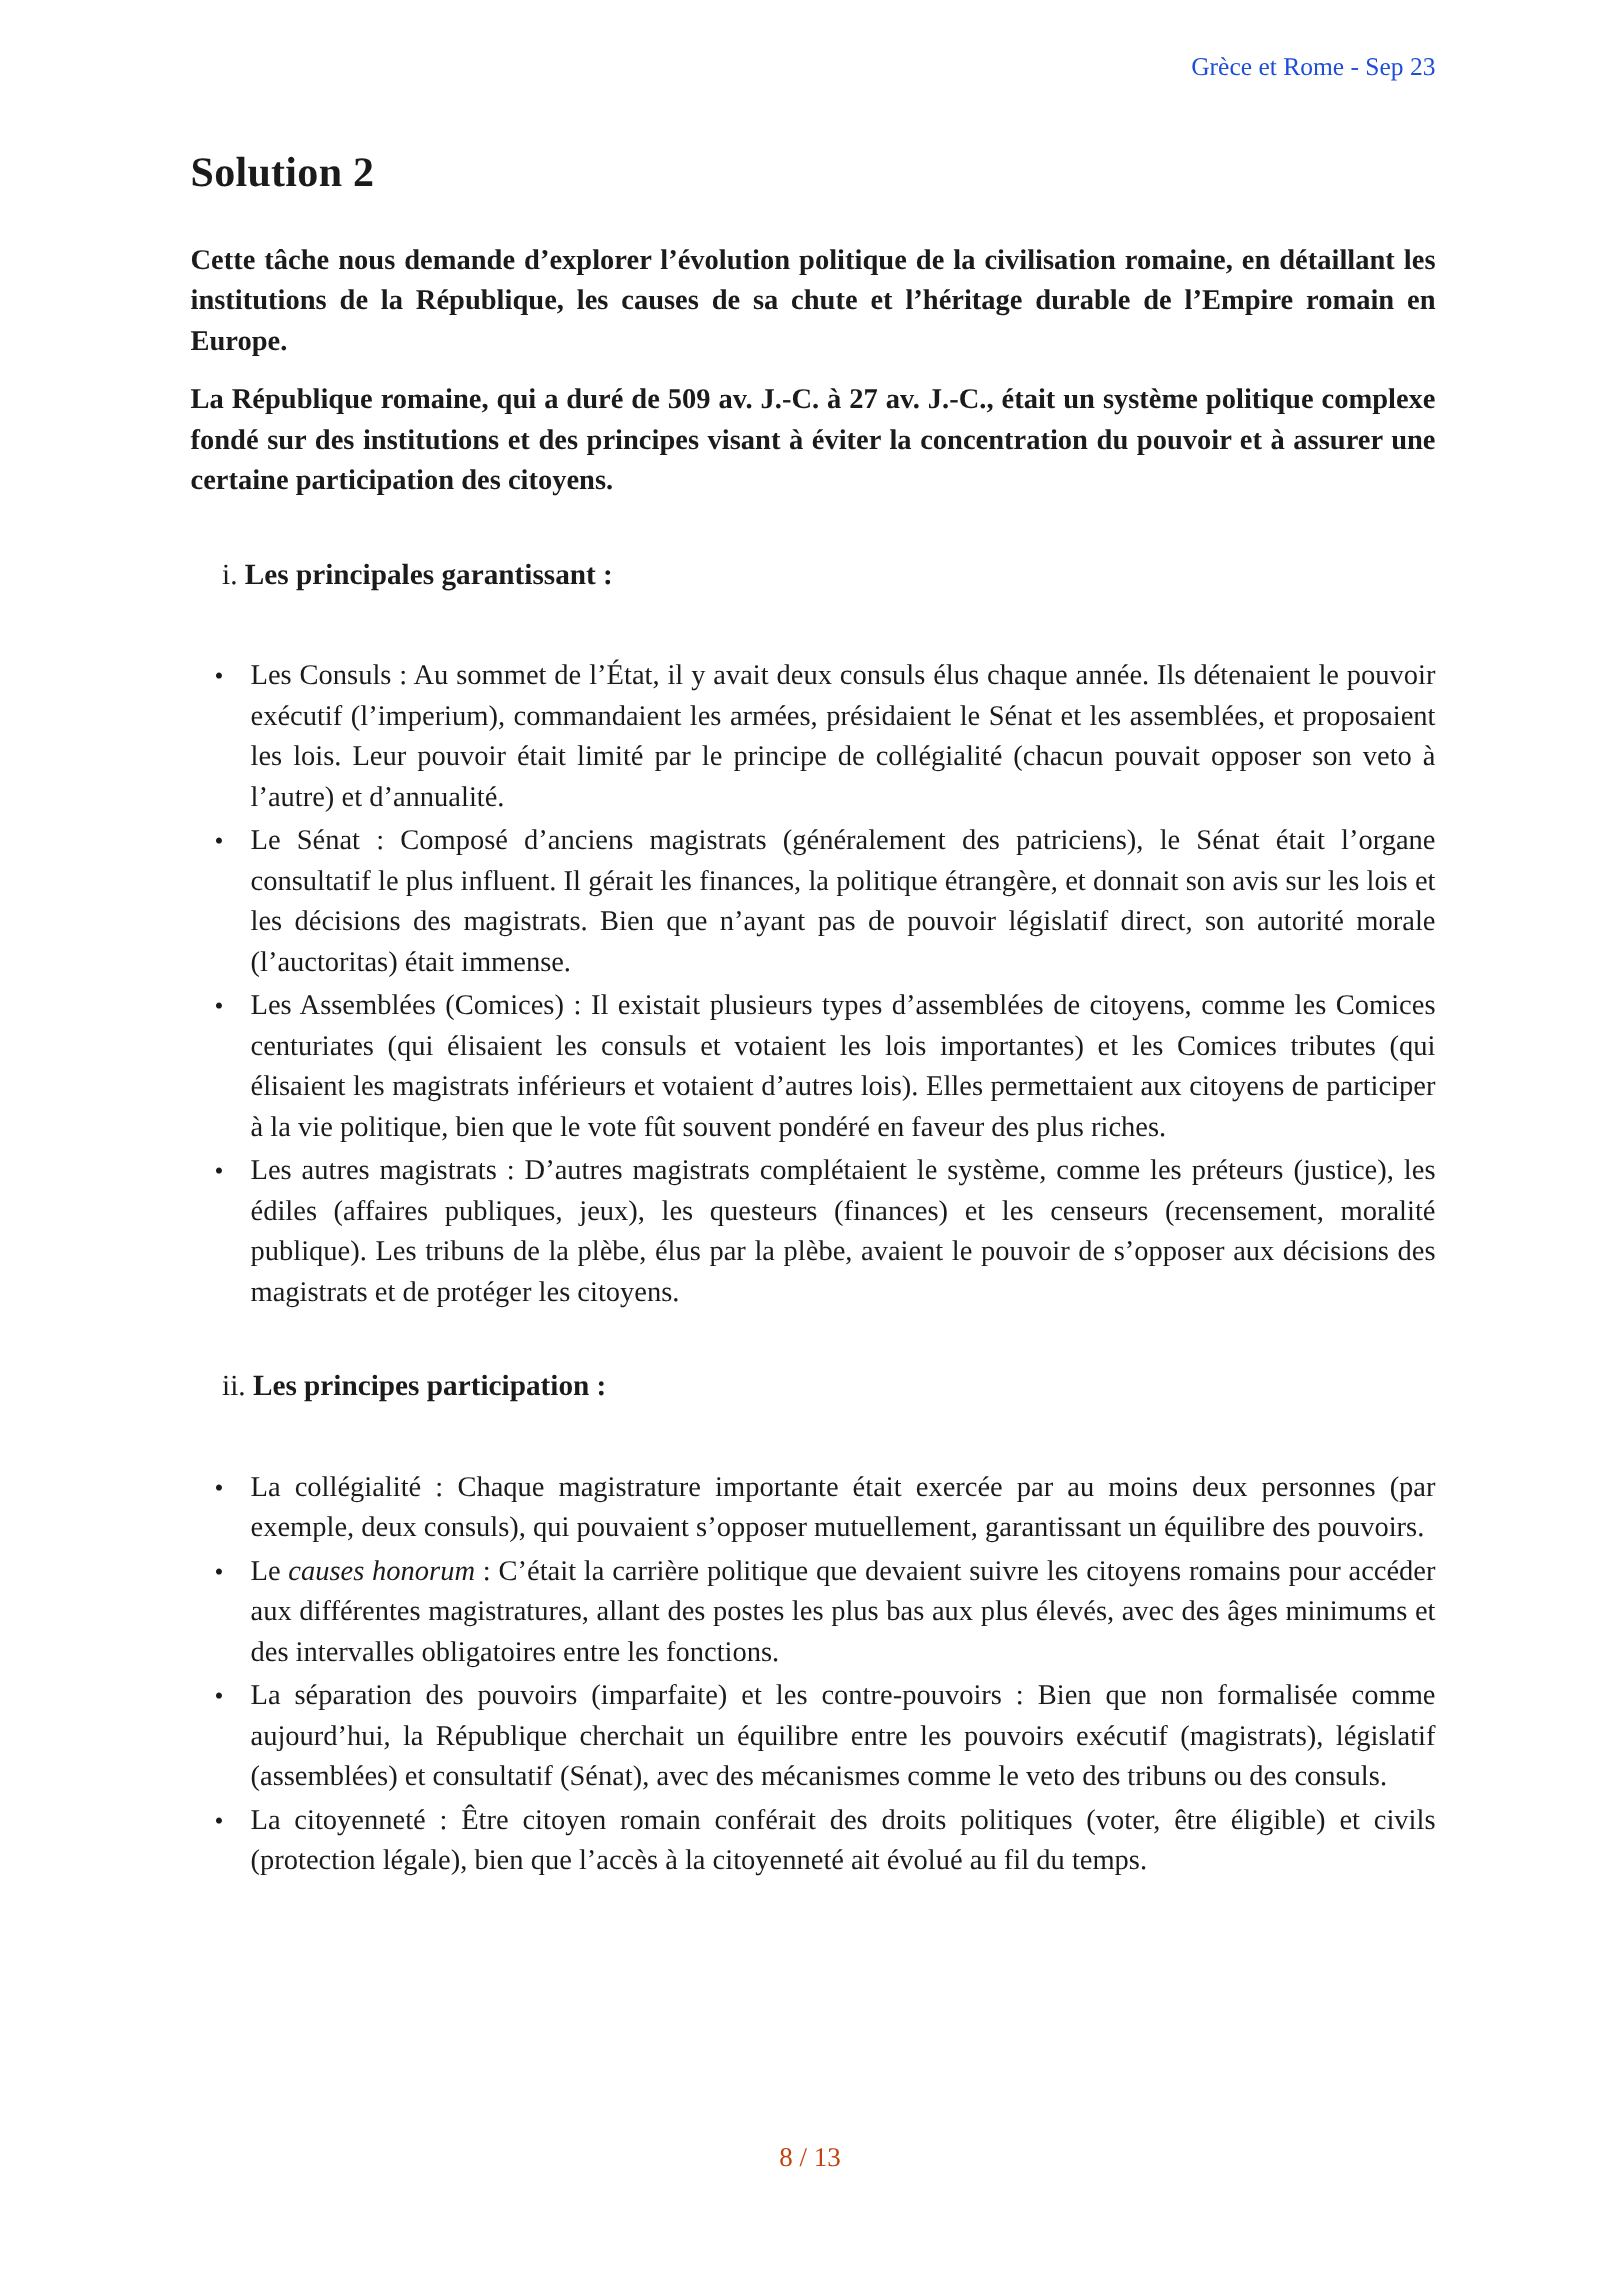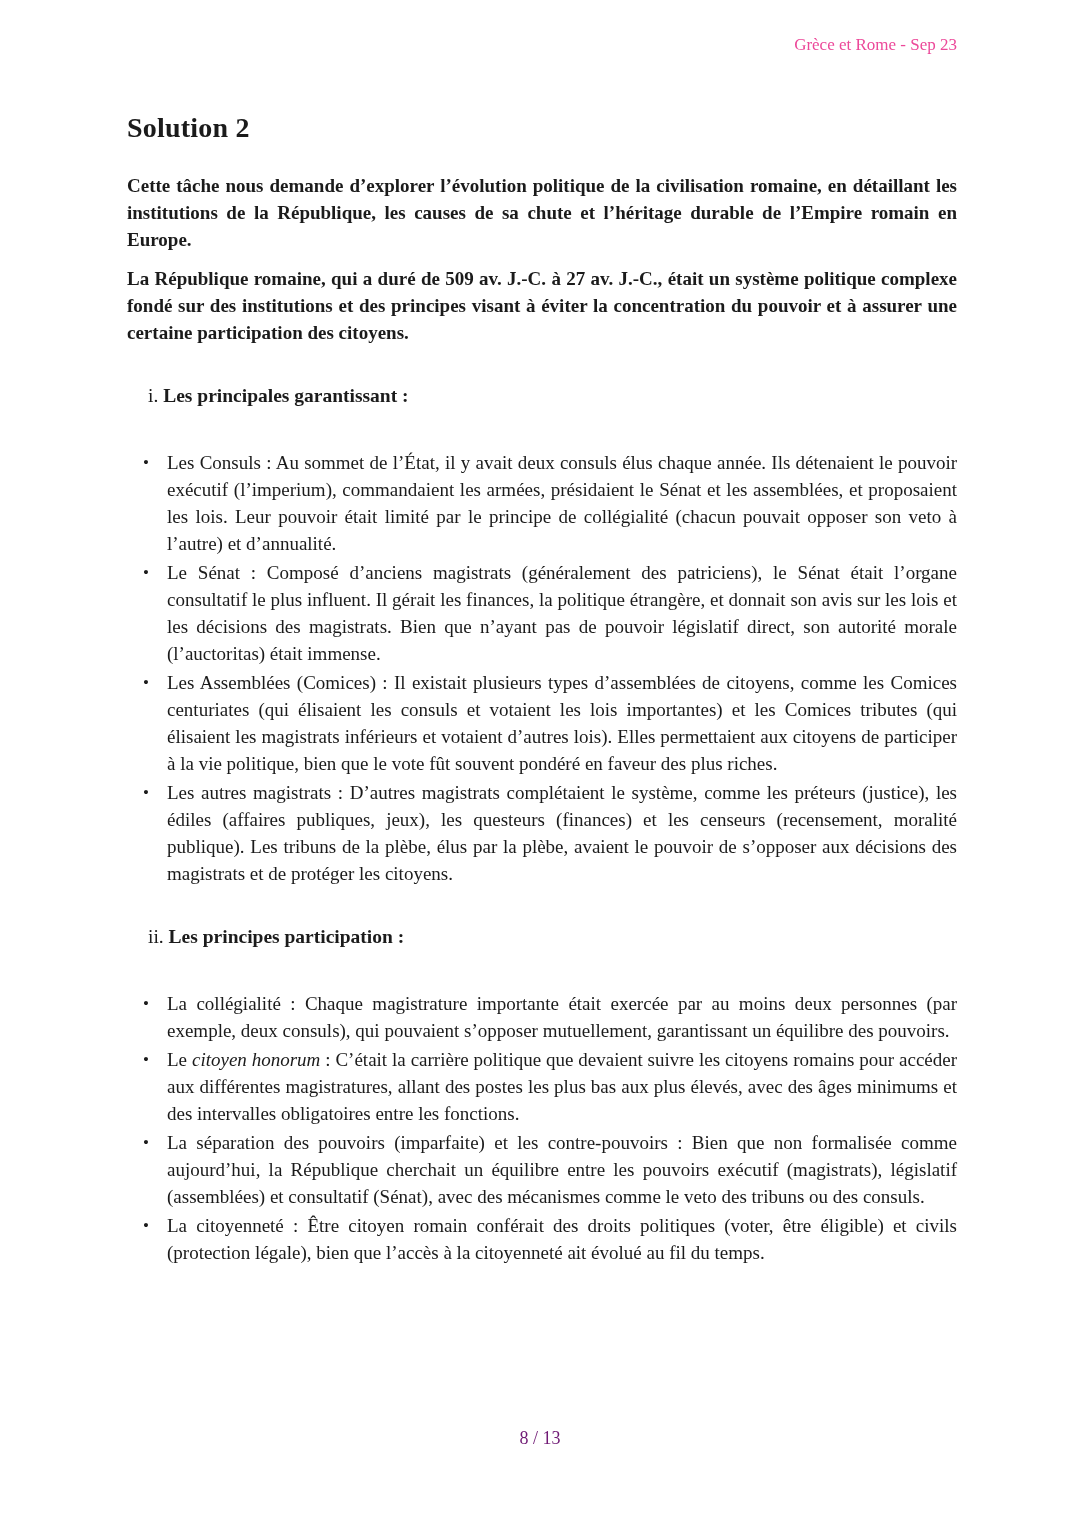--- a/index.html
+++ b/index.html
@@ -14,25 +14,25 @@
     box-sizing: border-box;
   }
   .header {
     position: absolute;
     top: 34px;
     left: 127px;
     width: 830px;
     text-align: right;
     font-size: 17px;
     line-height: 22px;
-    color: #ec4899;
+    color: #1d4ed8;
   }
   .content {
     position: absolute;
-    top: 112px;
+    top: 100px;
     left: 127px;
     width: 830px;
   }
   h1.doc-title {
     font-size: 28px;
     line-height: 32px;
     font-weight: 700;
     margin: 0 0 28px 0;
     letter-spacing: 0.2px;
   }
@@ -80,21 +80,21 @@
   }
   .ilabel { font-weight: 400; }
   .ilabel.em { font-style: italic; }
   .footer {
     position: absolute;
     top: 1428px;
     left: 0;
     width: 1080px;
     text-align: center;
     font-size: 18px;
-    color: #701a75;
+    color: #c2410c;
   }
 </style>
 </head>
 <body>
 
 <div class="page">
 
   <div class="header">
     <span>Grèce et Rome - Sep 23</span>
   </div>
@@ -119,21 +119,21 @@
       <li><span class="ilabel">Les autres magistrats</span><span class="ilabel em"></span><span class="ilabel"> : </span><span>D’autres magistrats complétaient le système, comme les préteurs (justice), les édiles (affaires publiques, jeux), les questeurs (finances) et les censeurs (recensement, moralité publique). Les tribuns de la plèbe, élus par la plèbe, avaient le pouvoir de s’opposer aux décisions des magistrats et de protéger les citoyens.</span></li>
     </ul>
 
     <div class="subheading">
       <span class="marker">ii.</span>
       <span class="subtitle">Les principes participation :</span>
     </div>
 
     <ul class="bullets">
       <li><span class="ilabel">La collégialité</span><span class="ilabel em"></span><span class="ilabel"> : </span><span>Chaque magistrature importante était exercée par au moins deux personnes (par exemple, deux consuls), qui pouvaient s’opposer mutuellement, garantissant un équilibre des pouvoirs.</span></li>
-      <li><span class="ilabel">Le </span><span class="ilabel em">citoyen honorum</span><span class="ilabel"> : </span><span>C’était la carrière politique que devaient suivre les citoyens romains pour accéder aux différentes magistratures, allant des postes les plus bas aux plus élevés, avec des âges minimums et des intervalles obligatoires entre les fonctions.</span></li>
+      <li><span class="ilabel">Le </span><span class="ilabel em">causes honorum</span><span class="ilabel"> : </span><span>C’était la carrière politique que devaient suivre les citoyens romains pour accéder aux différentes magistratures, allant des postes les plus bas aux plus élevés, avec des âges minimums et des intervalles obligatoires entre les fonctions.</span></li>
       <li><span class="ilabel">La séparation des pouvoirs (imparfaite) et les contre-pouvoirs</span><span class="ilabel em"></span><span class="ilabel"> : </span><span>Bien que non formalisée comme aujourd’hui, la République cherchait un équilibre entre les pouvoirs exécutif (magistrats), législatif (assemblées) et consultatif (Sénat), avec des mécanismes comme le veto des tribuns ou des consuls.</span></li>
       <li><span class="ilabel">La citoyenneté</span><span class="ilabel em"></span><span class="ilabel"> : </span><span>Être citoyen romain conférait des droits politiques (voter, être éligible) et civils (protection légale), bien que l’accès à la citoyenneté ait évolué au fil du temps.</span></li>
     </ul>
 
   </main>
 
   <div class="footer">
     <span>8 / 13</span>
   </div>
 

